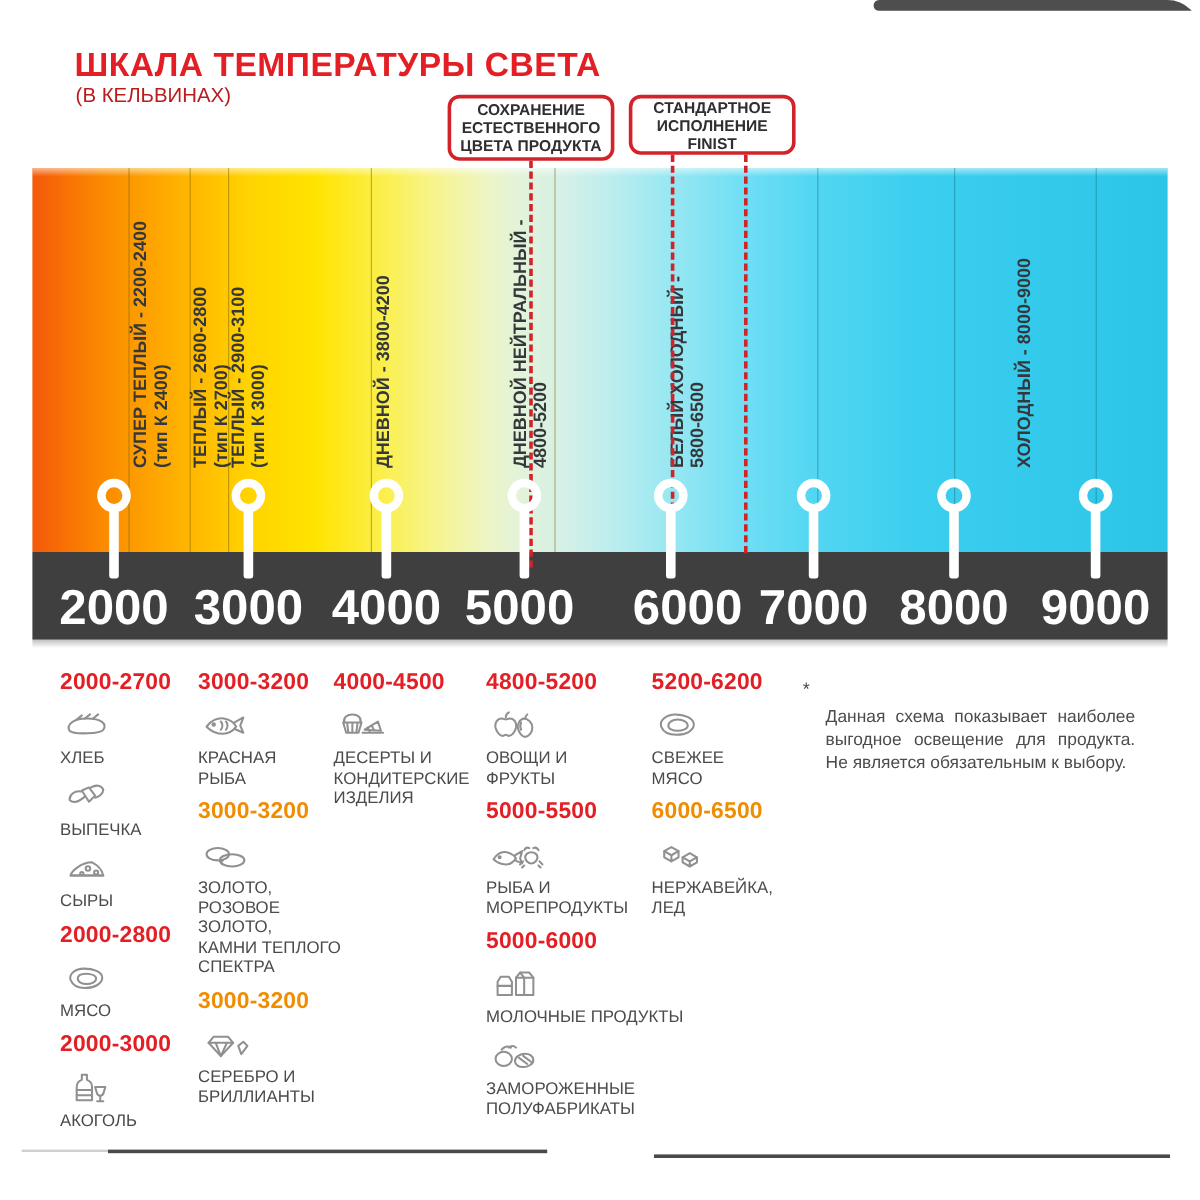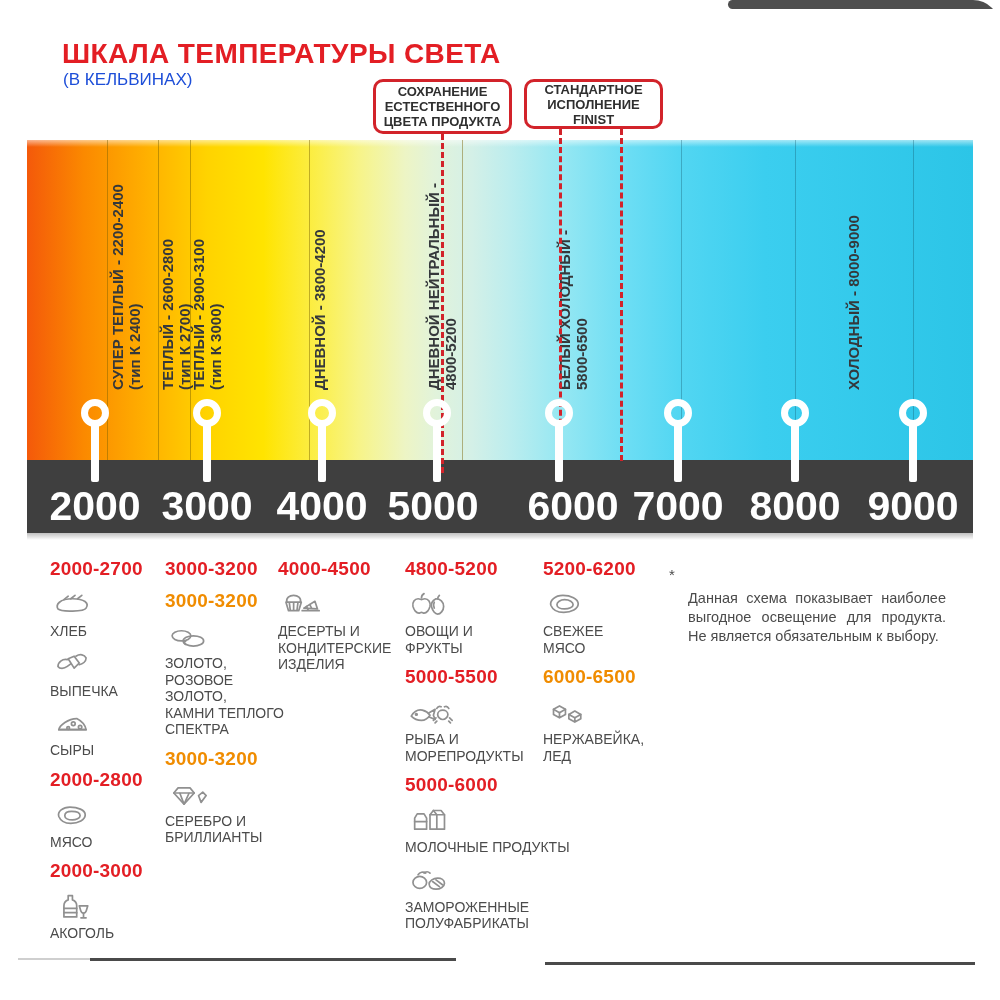--- a/index.html
+++ b/index.html
@@ -4,21 +4,21 @@
 <style>
   html,body{margin:0;padding:0;background:#fff;}
   .stage{position:relative;width:1000px;height:1000px;background:#ffffff;
          font-family:"Liberation Sans",sans-serif;overflow:hidden;border-radius:27px;}
 
   .tr-bar{position:absolute;top:0;right:0;width:272px;height:9px;background:#4e4e4e;
           border-radius:5px 0 0 5px;}
 
   .title{position:absolute;left:62px;top:38px;margin:0;font-size:28px;font-weight:bold;
          letter-spacing:.4px;}
-  .subtitle{position:absolute;left:63px;top:70px;font-size:17px;color:#1d4ed8;}
+  .subtitle{position:absolute;left:63px;top:70px;font-size:17px;color:#b91c1c;}
 
   .callout{position:absolute;background:#fff;border:3px solid #d2232a;border-radius:10px;
            display:flex;align-items:center;justify-content:center;text-align:center;
            font-weight:bold;font-size:13px;line-height:15px;color:#2f2f2f;
            box-sizing:border-box;padding:3px;z-index:7;}
   .leg{position:absolute;width:0;border-left:3px dashed #d2232a;z-index:4;}
 
   .grad{position:absolute;left:27px;top:140px;width:946px;height:320px;z-index:1;}
   .grad:before{content:"";position:absolute;left:0;top:0;right:0;height:7px;
                background:linear-gradient(to bottom,rgba(255,255,255,.55),rgba(255,255,255,0));}
@@ -191,20 +191,32 @@
               <path d="M14 22h15M14 27h15"></path>
               <path d="M32 19h10l-1.5 5c-.5 2-2 3.5-3.5 3.5s-3-1.5-3.5-3.5z"></path>
               <path d="M37 28v5M34 33h6"></path>
             </svg>
           </div>
           <div class="item-label">АКОГОЛЬ</div>
         </div>
       </div>
       <div class="col" style="left: 165px; width: 130px;">
         <div class="range c-red">3000-3200</div>
+        <div class="item">
+          <div class="item-icon">
+            <svg width="46" height="32" viewBox="0 0 54 36" fill="none" stroke="#909090" stroke-width="2" stroke-linecap="round" stroke-linejoin="round">
+              <path d="M6 21c4-6 11-9 17-8 6 1 10 4 12 8-3 4-7 7-13 7-6 0-12-3-16-7z"></path>
+              <path d="M33 17l9-5-3 8 3 7-9-4"></path>
+              <circle cx="13" cy="19" r="1.2"></circle>
+              <path d="M20 16c2 2 2 6 0 8M25 16c2 2 2 6 0 8"></path>
+            </svg>
+          </div>
+          <div class="item-label">КРАСНАЯ
+РЫБА</div>
+        </div>
         <div class="range c-orange">3000-3200</div>
         <div class="item">
           <div class="item-icon">
             <svg width="46" height="32" viewBox="0 0 54 36" fill="none" stroke="#909090" stroke-width="2" stroke-linecap="round" stroke-linejoin="round">
               <ellipse cx="17" cy="19" rx="11" ry="6"></ellipse>
               <ellipse cx="31" cy="25" rx="12" ry="6"></ellipse>
               <path d="M22 25c-2 1-2 3 0 4"></path>
             </svg>
           </div>
           <div class="item-label">ЗОЛОТО,

